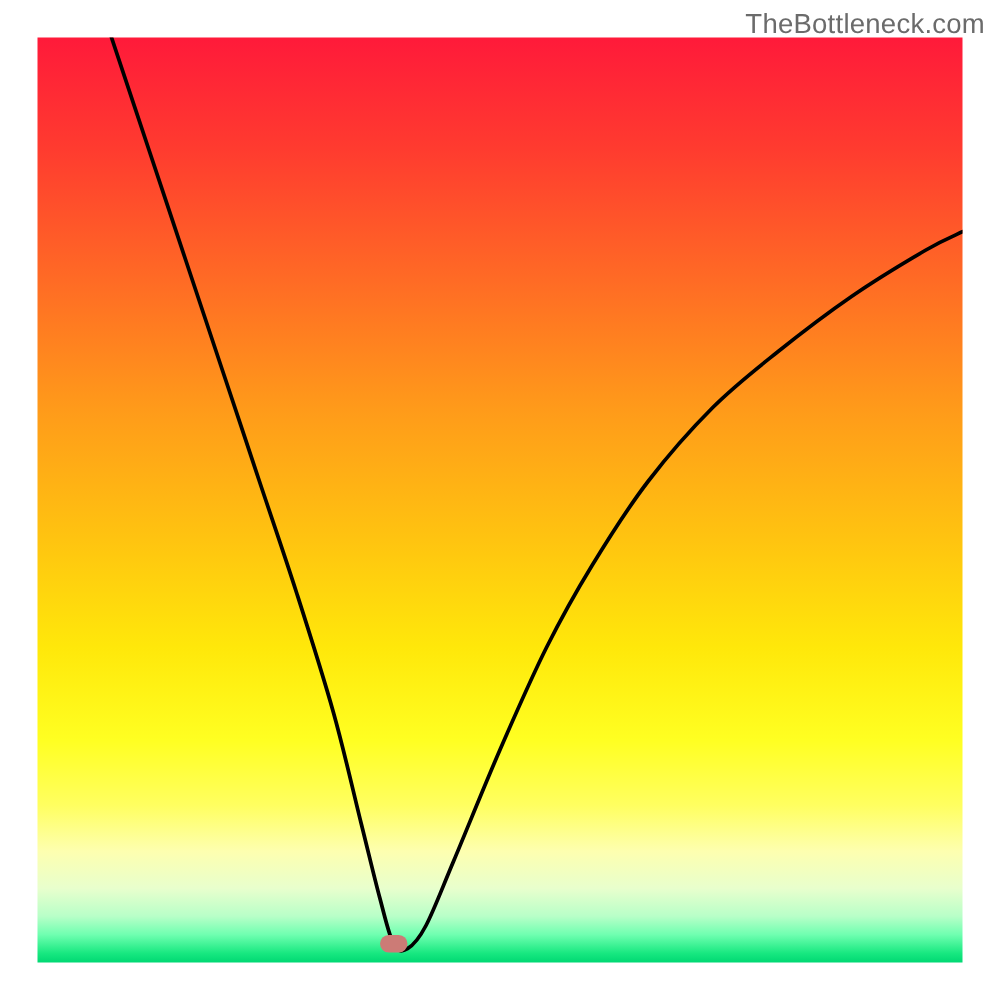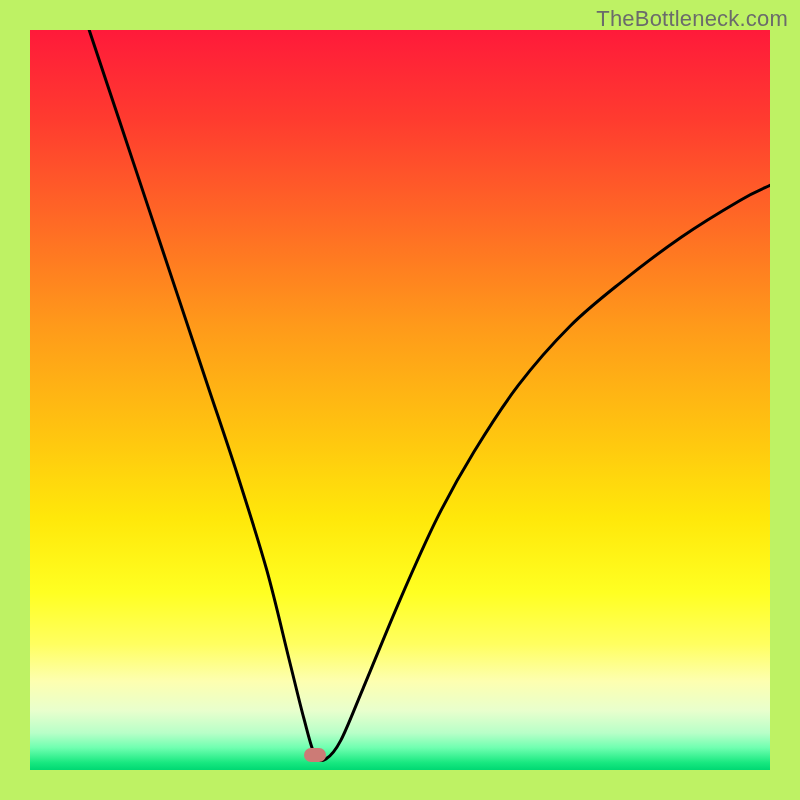--- a/index.html
+++ b/index.html
@@ -1,21 +1,21 @@
 <!DOCTYPE html>
 <html><head>
 <meta charset="utf-8">
 <style>
   * { margin: 0; padding: 0; box-sizing: border-box; }
   html, body { width: 800px; height: 800px; overflow: hidden; background: #000; }
   .frame {
     position: relative;
     width: 800px;
     height: 800px;
-    background: #bef264;
+    background: #ffffff;
   }
   .plot-area {
     position: absolute;
     left: 30px;
     top: 30px;
     width: 740px;
     height: 740px;
     background: linear-gradient(to bottom,
       #ff1a3a 0%,
       #ff3b2f 12%,

